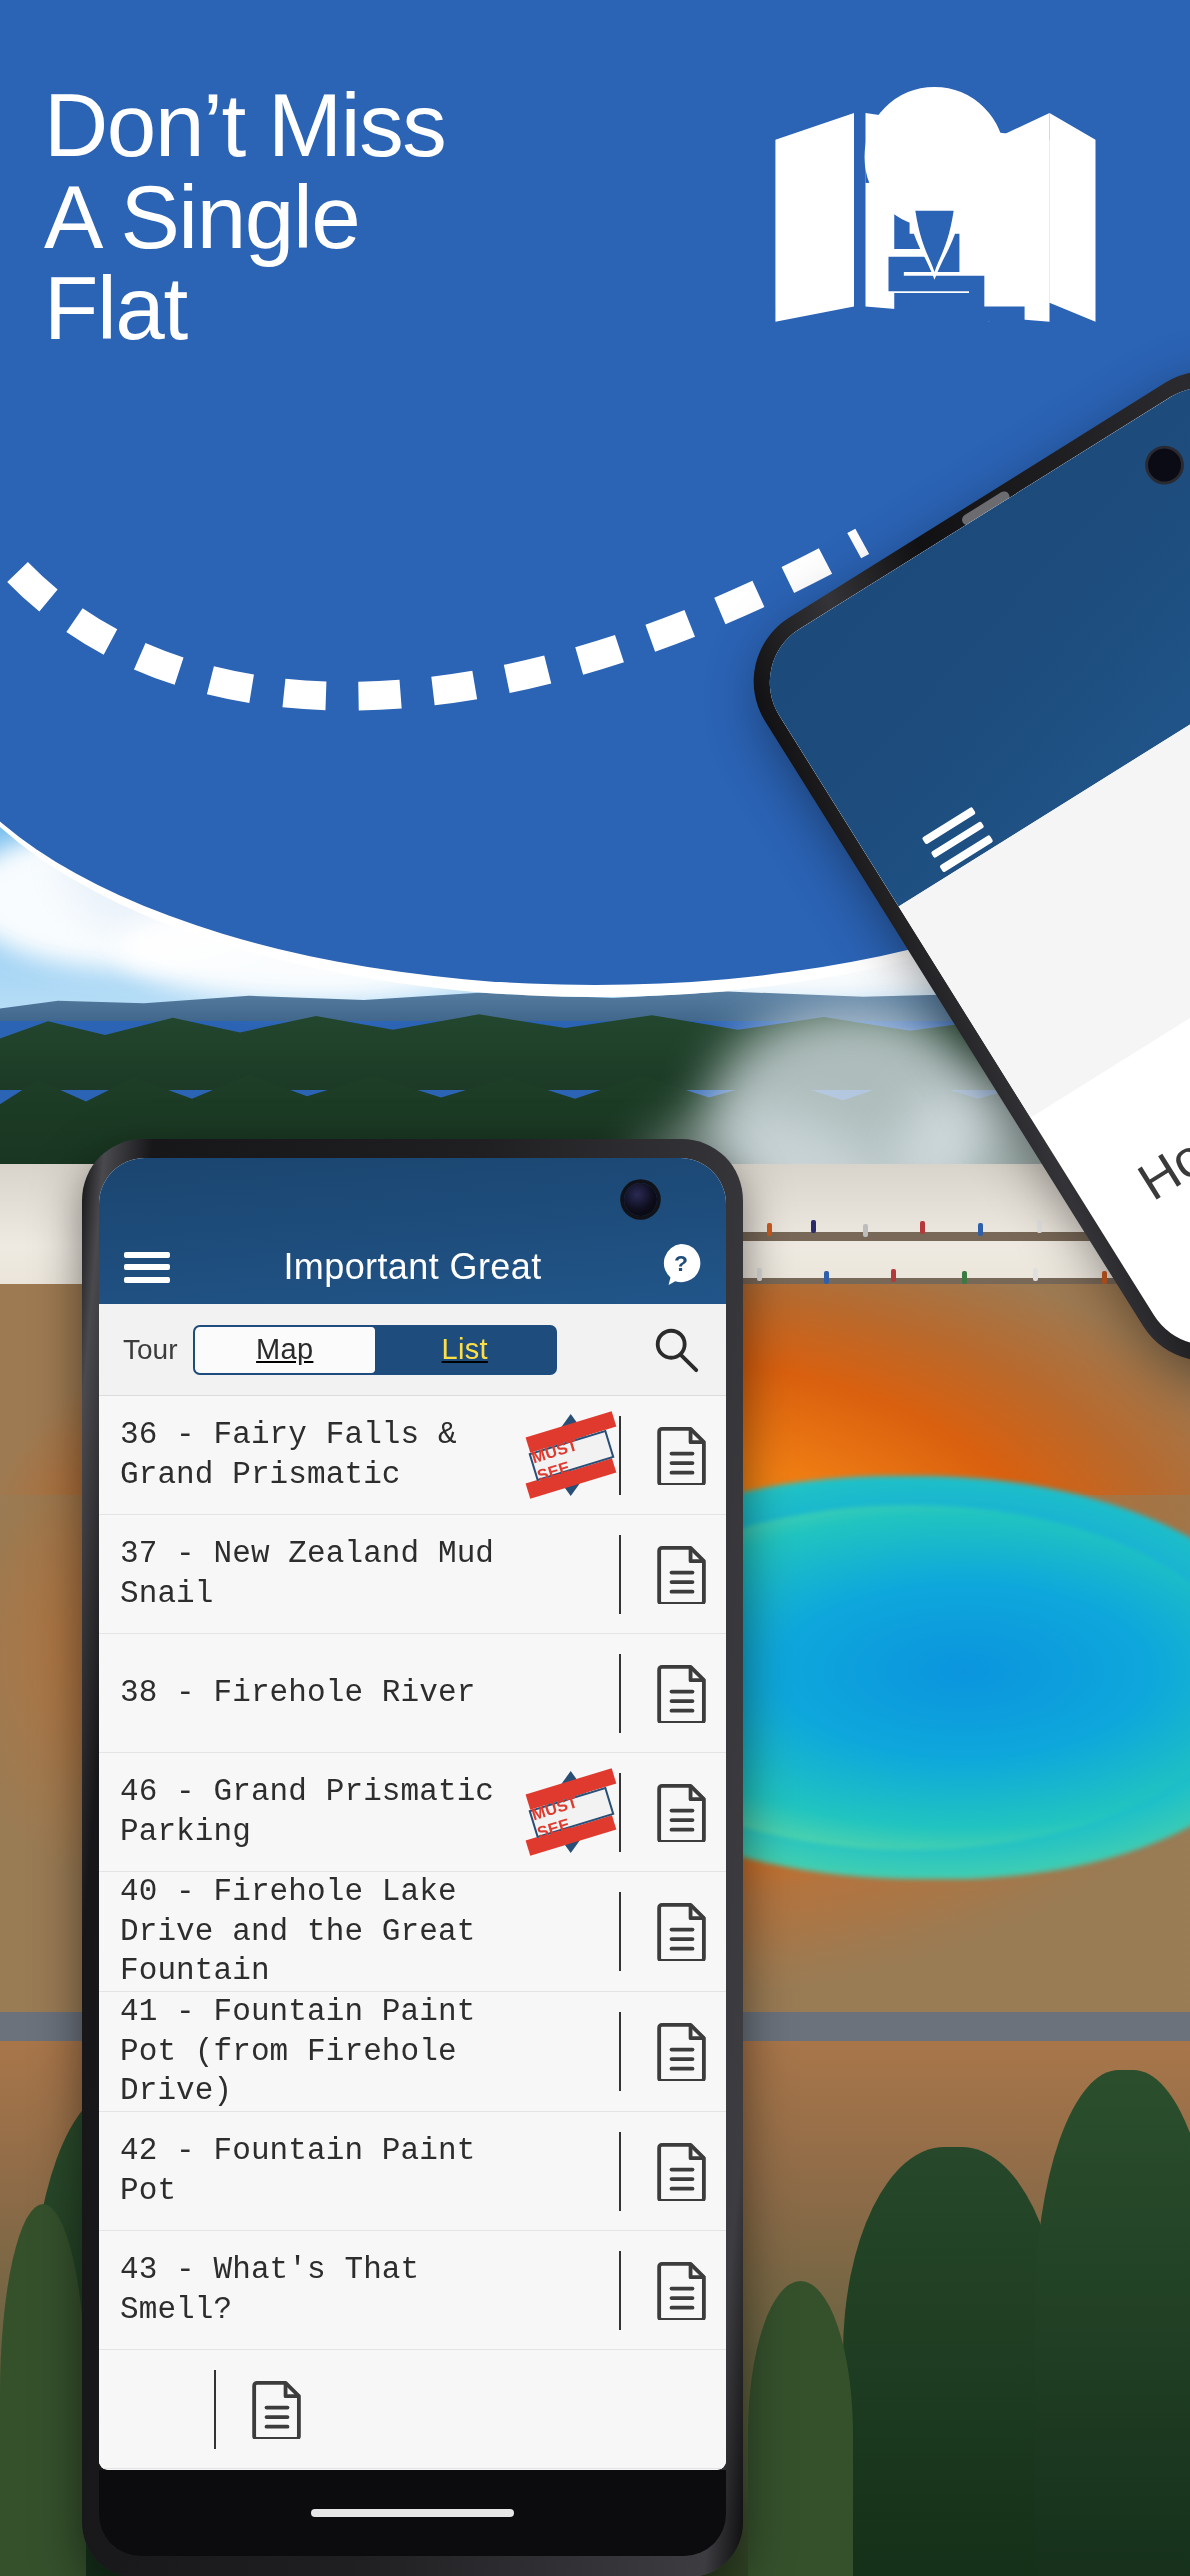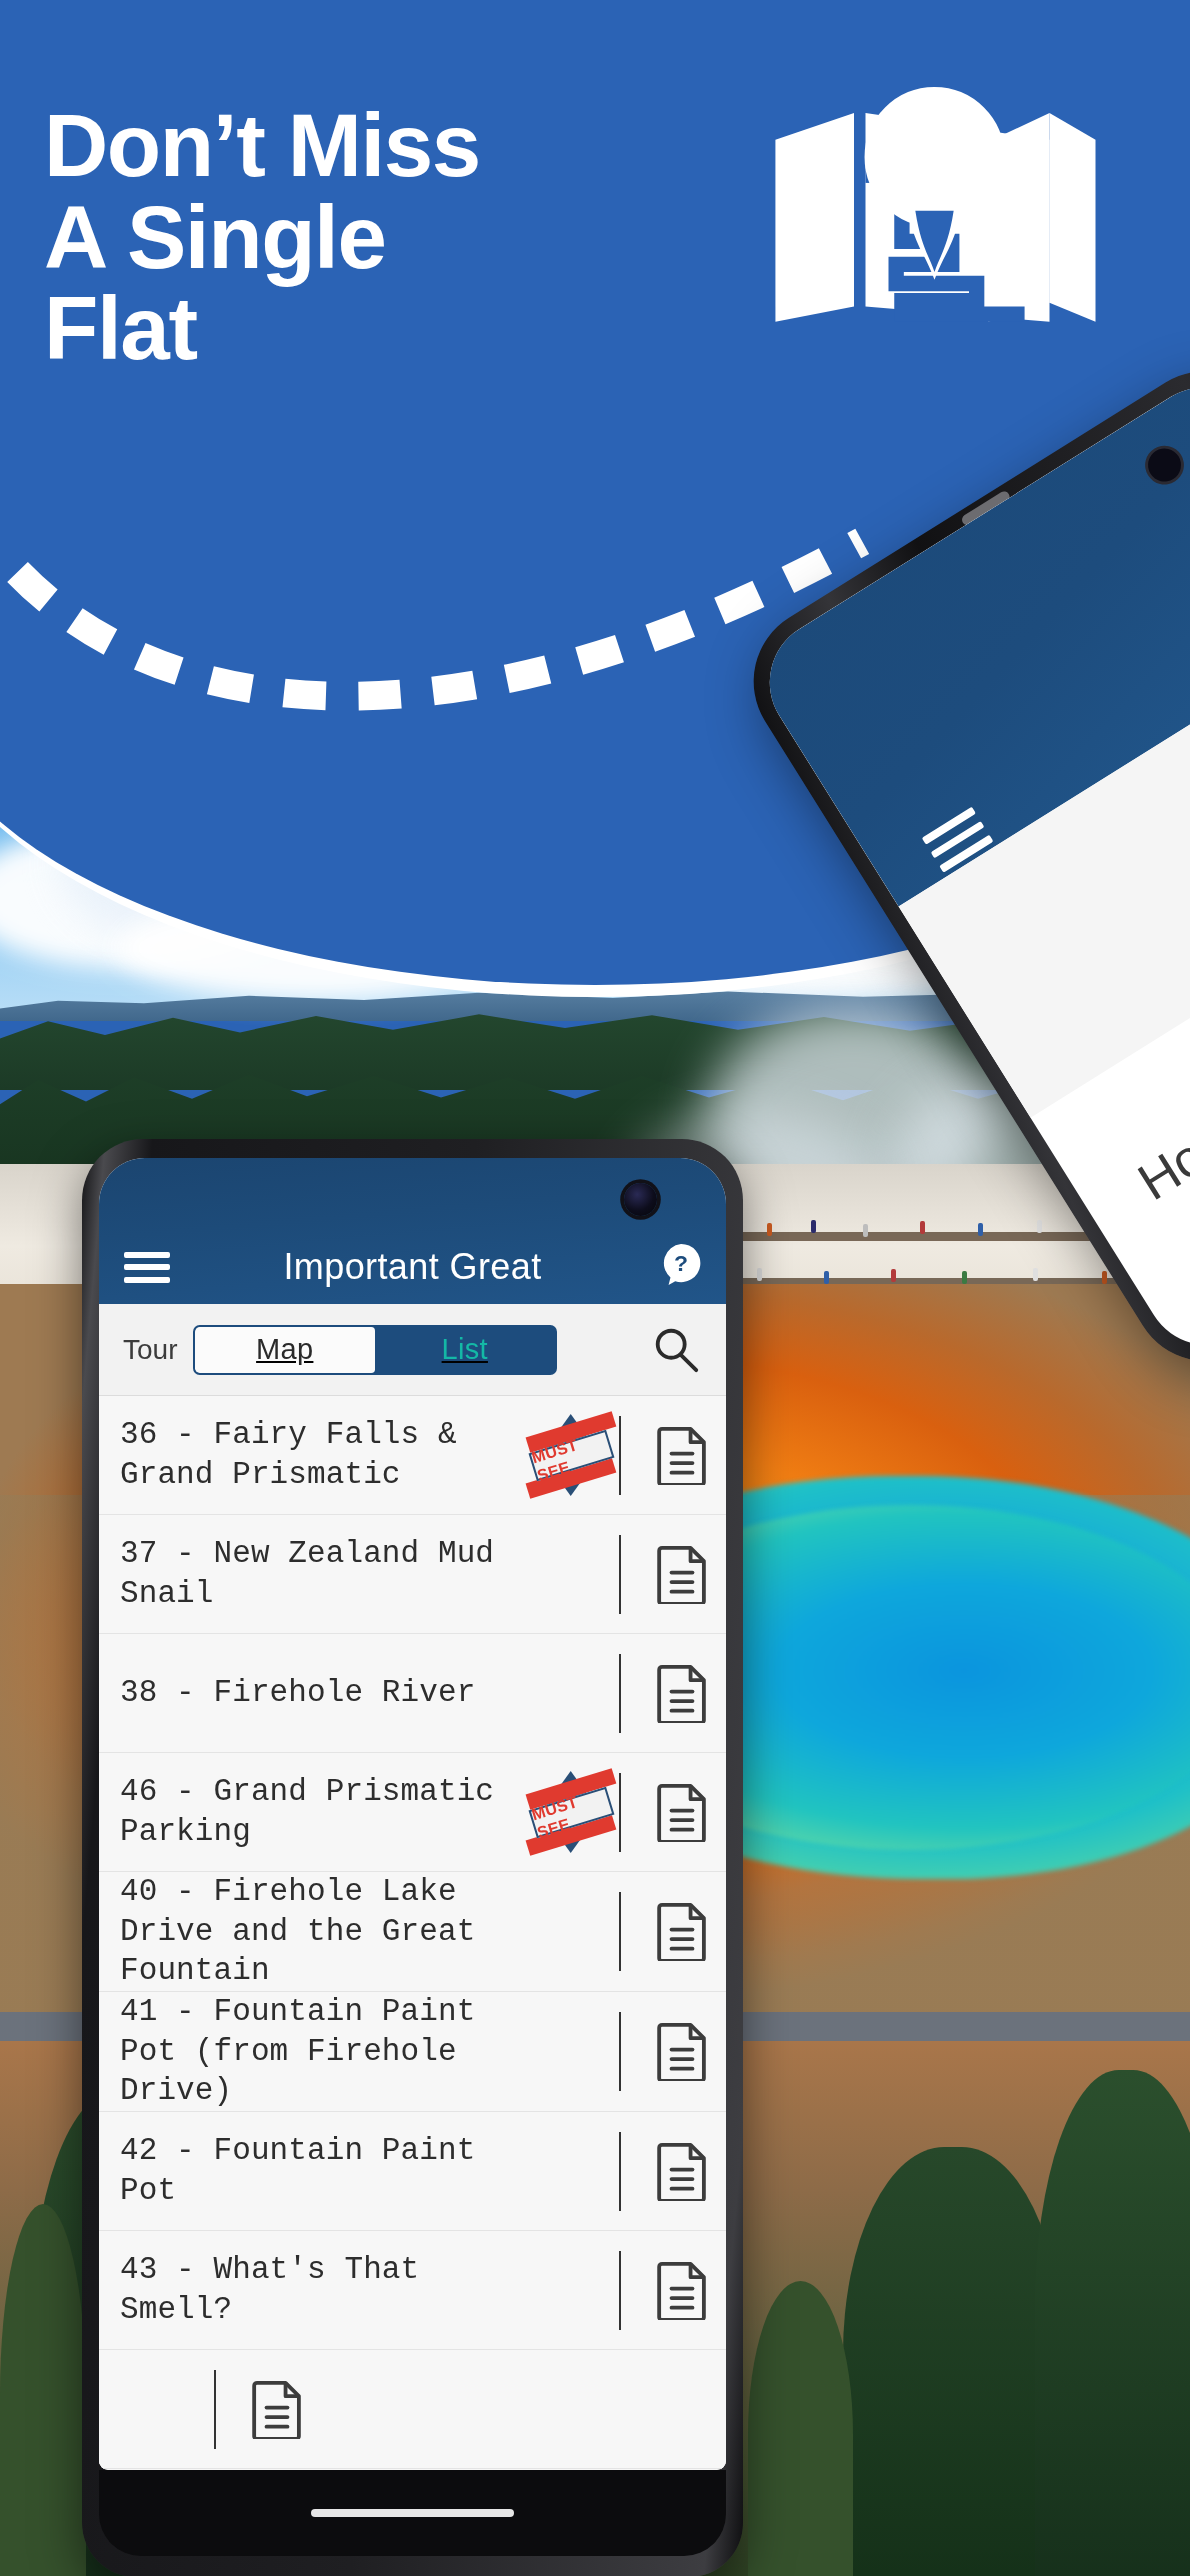--- a/index.html
+++ b/index.html
@@ -73,22 +73,22 @@
     position:absolute; left:0; top:0; width:1190px; height:1016px; z-index:2;
   }
   .hero-shape {
     position:absolute; left:-77px; top:-115px; width:1344px; height:1112px;
     background:#2b63b5;
     border-bottom-left-radius:56% 32%;
     border-bottom-right-radius:56% 32%;
     border-bottom:12.5px solid #ffffff;
   }
   .hero-title {
-    position:absolute; left:44px; top:100px; width:690px;
-    color:#ffffff; font-size:89px; line-height:1.03; font-weight:bold;
+    position:absolute; left:44px; top:80px; width:690px;
+    color:#ffffff; font-size:89px; line-height:1.03; font-weight:normal;
     letter-spacing:-1.4px;
   }
   .hero-title span { display:block; }
 
   
   .hero-icon { position:absolute; left:762px; top:84px; width:345px; height:240px; }
 
   
   .dash-arc { position:absolute; left:0px; top:503px; width:920px; height:249px; }
 
@@ -152,21 +152,21 @@
     background:#f2f2f2; display:flex; align-items:center; padding:0 24px;
     border-bottom:1px solid #dcdcdc;
   }
   .tour-label { color:#3c3c3c; font-size:28px; margin-right:15.3px; }
   .segment {
     display:flex; border:2.9px solid #1d4c7d; border-radius:6.7px; overflow:hidden;
     width:364px; height:50px; background:#1d4c7d;text-decoration:underline;
   }
   .seg {
     flex:1; display:flex; align-items:center; justify-content:center;
-    font-size:29px; color:#14b8a6; letter-spacing:0.3px;
+    font-size:29px; color:#fde047; letter-spacing:0.3px;
   }
   .seg.active { background:#fbfbfb; color:#2a2a2a; border-radius:3.8px; }
   .search-ic { margin-left:auto; width:52px; height:52px; }
 
   
   .p1-list { position:absolute; left:0; top:238px; right:0; bottom:0; background:#f7f7f7; }
   .row {
     display:flex; align-items:center; min-height:119px; padding:0 0 0 21px;
     border-bottom:1px solid #e4e4e4; background:#f7f7f7;
   }

